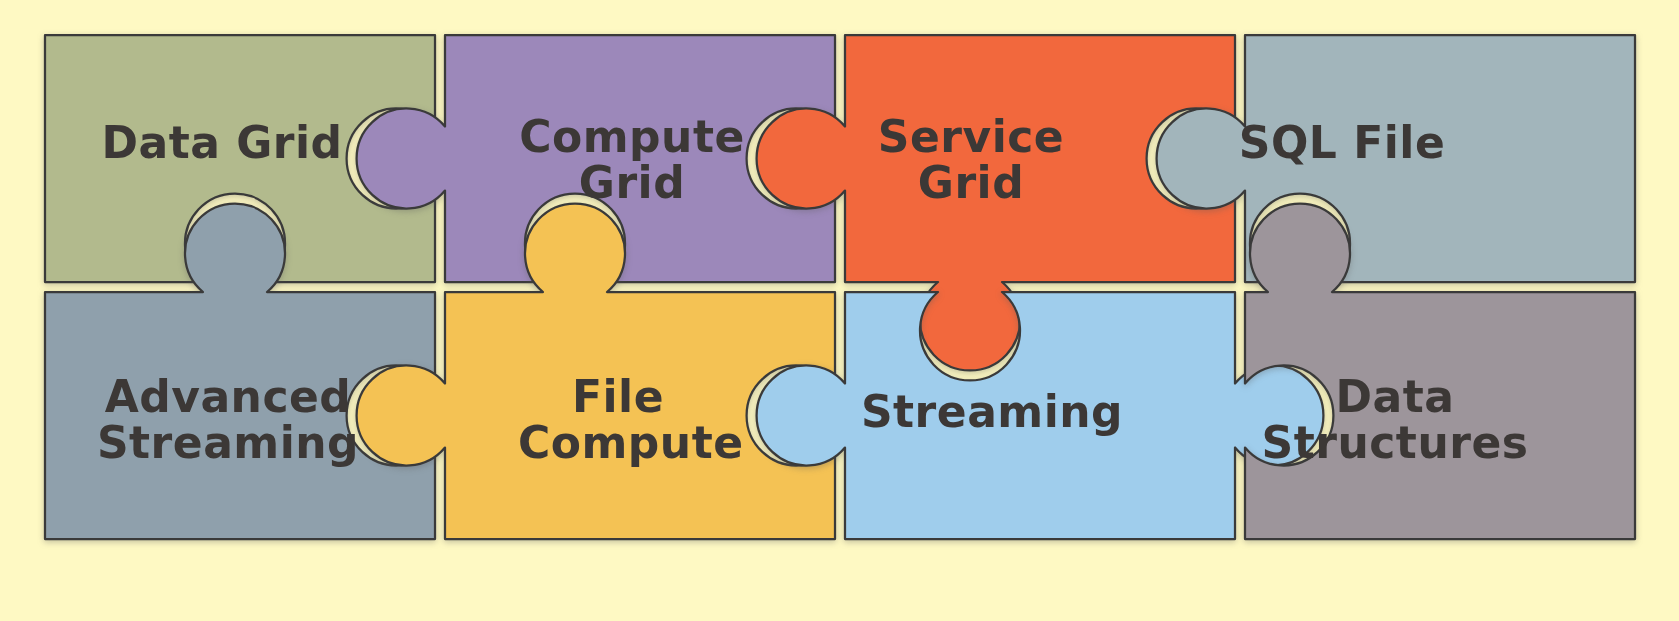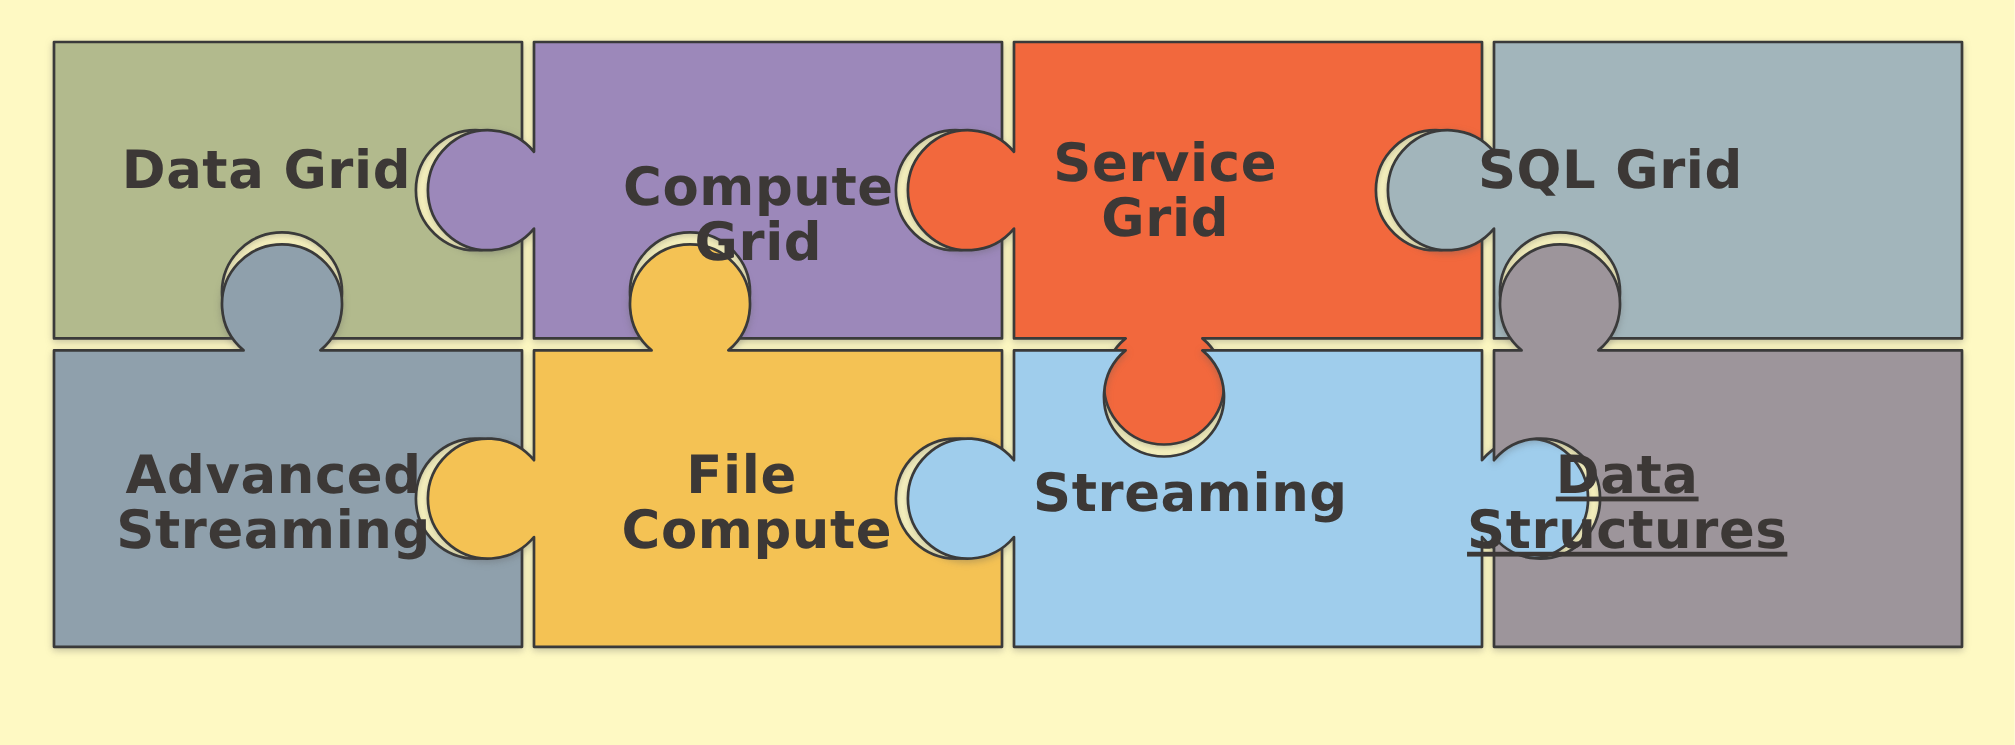--- a/index.html
+++ b/index.html
@@ -51,21 +51,21 @@
     <path class="piece" fill="#9c88ba" d="M 445 35 L 835 35 L 835 126.5 A 50 50 0 1 0 835 190.5 L 835 282 L 607 282 A 50 50 0 1 0 543 282 L 445 282 L 445 190.5 A 50 50 0 1 1 445 126.5 L 445 35 Z"></path>
     <path class="piece" fill="#f2683d" d="M 845 35 L 1235 35 L 1235 126.5 A 50 50 0 1 0 1235 190.5 L 1235 282 L 1002 282 A 50 50 0 1 1 938 282 L 845 282 L 845 190.5 A 50 50 0 1 1 845 126.5 L 845 35 Z"></path>
     <path class="piece" fill="#a2b5bb" d="M 1245 35 L 1635 35 L 1635 282 L 1332 282 A 50 50 0 1 0 1268 282 L 1245 282 L 1245 190.5 A 50 50 0 1 1 1245 126.5 L 1245 35 Z"></path>
     <path class="piece" fill="#8fa0ac" d="M 45 292 L 203 292 A 50 50 0 1 1 267 292 L 435 292 L 435 383.5 A 50 50 0 1 0 435 447.5 L 435 539 L 45 539 L 45 292 Z"></path>
     <path class="piece" fill="#f4c254" d="M 445 292 L 543 292 A 50 50 0 1 1 607 292 L 835 292 L 835 383.5 A 50 50 0 1 0 835 447.5 L 835 539 L 445 539 L 445 447.5 A 50 50 0 1 1 445 383.5 L 445 292 Z"></path>
     <path class="piece" fill="#9fcdec" d="M 845 292 L 938 292 A 50 50 0 1 0 1002 292 L 1235 292 L 1235 383.5 A 50 50 0 1 1 1235 447.5 L 1235 539 L 845 539 L 845 447.5 A 50 50 0 1 1 845 383.5 L 845 292 Z"></path>
     <path class="piece" fill="#9d959b" d="M 1245 292 L 1268 292 A 50 50 0 1 1 1332 292 L 1635 292 L 1635 539 L 1245 539 L 1245 447.5 A 50 50 0 1 0 1245 383.5 L 1245 292 Z"></path>
   </svg>
 
   <div class="piece-label" style="left:222px;  top:143px; width:300px;">Data Grid</div>
-  <div class="piece-label" style="left:632px;  top:160px; width:240px;margin-top:20px;">Compute Grid</div>
+  <div class="piece-label" style="left:632px;  top:160px; width:240px;">Compute Grid</div>
   <div class="piece-label" style="left:971px;  top:160px; width:210px;text-align:center;">Service Grid</div>
-  <div class="piece-label" style="left:1342px; top:143px; width:300px;">SQL Grid</div>
+  <div class="piece-label" style="left:1342px; top:143px; width:300px;">SQL File</div>
   <div class="piece-label" style="left:228px;  top:420px; width:300px;">Advanced Streaming</div>
   <div class="piece-label" style="left:618px;  top:420px; width:200px;">File Compute</div>
   <div class="piece-label" style="left:992px;  top:412px; width:420px;">Streaming</div>
-  <div class="piece-label" style="left:1356px; top:420px; width:300px;text-decoration:underline;">Data Structures</div>
+  <div class="piece-label" style="left:1395px; top:420px; width:300px;">Data Structures</div>
 
 </div>
 
 </body></html>

